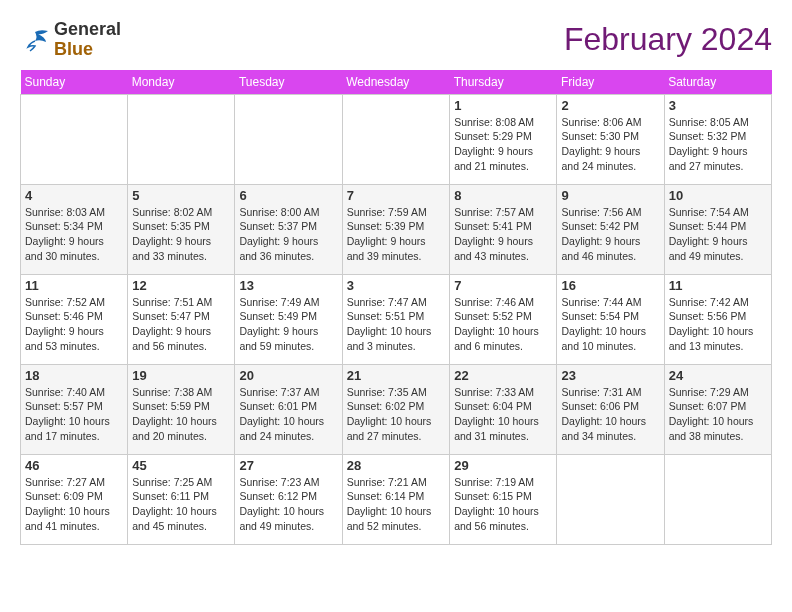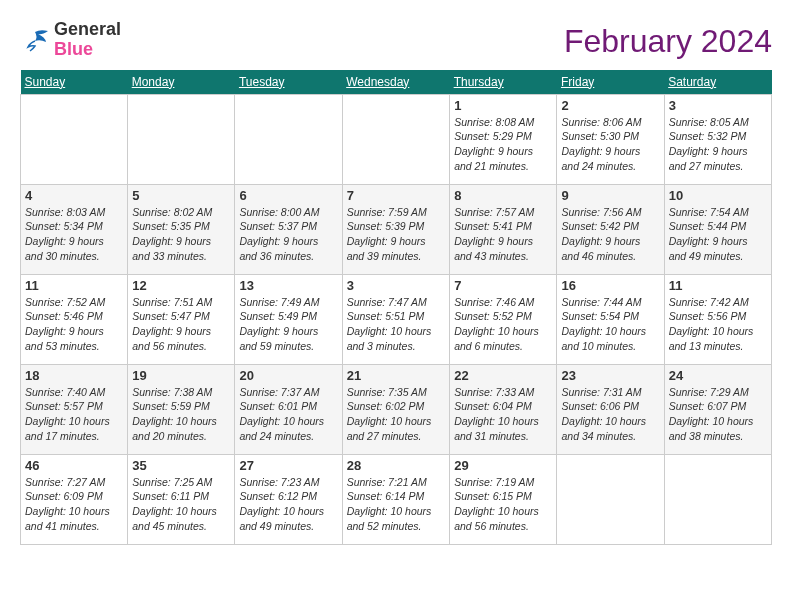--- a/index.html
+++ b/index.html
@@ -6,21 +6,21 @@
     body {
       font-family: Arial, sans-serif;
       background: #fff;
       width: 792px;
       min-height: 612px;
       padding: 20px;
     }
     .header {
       display: flex;
       justify-content: space-between;
-      align-items: flex-end;
+      align-items: center;
       margin-bottom: 10px;
     }
     .logo {
       display: flex;
       align-items: center;
       gap: 4px;
     }
     .logo-text {
       font-size: 18px;
       font-weight: bold;
@@ -42,48 +42,46 @@
     .location {
       font-size: 16px;
       color: #555;
     }
     table {
       width: 100%;
       border-collapse: collapse;
       font-size: 11px;
     }
     thead th {
-      background-color: #0f766e;
+      background-color: #d946ef;
       color: #fff;
       padding: 5px 4px;
       text-align: left;
       font-size: 12px;
       font-weight: normal;
-      text-decoration: underline;
     }
     tbody td {
       border: 1px solid #ccc;
       vertical-align: top;
       padding: 3px 4px;
       width: 108px;
       min-height: 80px;
       height: 90px;
     }
     .day-num {
       font-size: 13px;
       font-weight: bold;
       color: #333;
       display: block;
       margin-bottom: 2px;
     }
     .cell-content {
       color: #333;
       font-size: 10.5px;
       line-height: 1.4;
-      font-style: italic;
     }
     .empty-cell {
       background: #f9f9f9;
     }
     tbody tr:nth-child(odd) td {
       background-color: #fff;
     }
     tbody tr:nth-child(even) td {
       background-color: #f5f5f5;
     }
@@ -95,21 +93,21 @@
 <body>
 
 <div class="header">
   <div class="logo">
     <svg class="logo-bird" viewBox="0 0 30 25" xmlns="http://www.w3.org/2000/svg">
       <path d="M15 5 Q20 2 28 4 Q22 8 18 7 Q25 10 26 15 Q20 12 15 14 Q18 10 15 5Z" fill="#1a6bb5"></path>
       <path d="M15 14 Q10 16 8 20 Q12 18 15 19 Q13 22 10 24" fill="none" stroke="#1a6bb5" stroke-width="1.5"></path>
     </svg>
     <div class="logo-text">
       <div>General</div>
-      <div style="color:#ec4899;">Blue</div>
+      <div style="color:#a16207;">Blue</div>
     </div>
   </div>
   <div class="title-block">
     <div class="month-title">February 2024</div>
   </div>
 </div>
 
 <table>
   <thead>
     <tr id="weekday-header">
@@ -230,21 +228,21 @@
           <span class="day-num">24</span>
           <div class="cell-content">Sunrise: 7:29 AM<br>Sunset: 6:07 PM<br>Daylight: 10 hours and 38 minutes.</div>
         </td>
       </tr>
       <tr>
         <td>
           <span class="day-num">46</span>
           <div class="cell-content">Sunrise: 7:27 AM<br>Sunset: 6:09 PM<br>Daylight: 10 hours and 41 minutes.</div>
         </td>
         <td>
-          <span class="day-num">35</span>
+          <span class="day-num">45</span>
           <div class="cell-content">Sunrise: 7:25 AM<br>Sunset: 6:11 PM<br>Daylight: 10 hours and 45 minutes.</div>
         </td>
         <td>
           <span class="day-num">27</span>
           <div class="cell-content">Sunrise: 7:23 AM<br>Sunset: 6:12 PM<br>Daylight: 10 hours and 49 minutes.</div>
         </td>
         <td>
           <span class="day-num">28</span>
           <div class="cell-content">Sunrise: 7:21 AM<br>Sunset: 6:14 PM<br>Daylight: 10 hours and 52 minutes.</div>
         </td>

